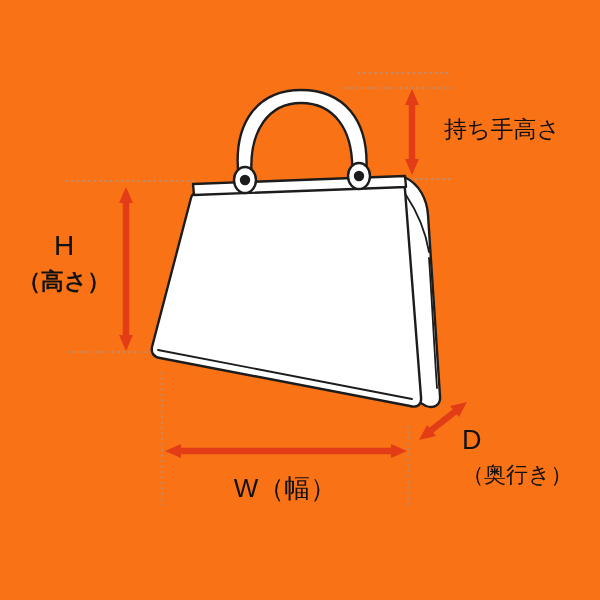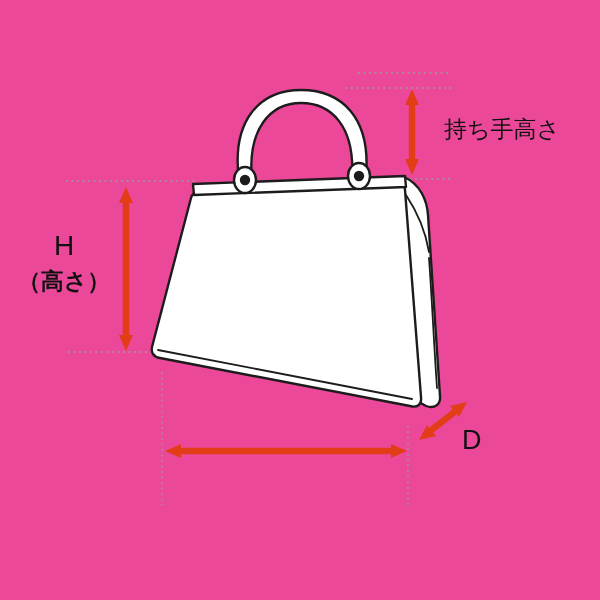--- a/index.html
+++ b/index.html
@@ -1,20 +1,20 @@
 <!DOCTYPE html>
 <html><head>
 <meta charset="utf-8">
 <style>
   html, body { margin: 0; padding: 0; background: #ffffff; }
   .canvas {
     position: relative;
     width: 600px;
     height: 600px;
-    background: #ec4899;
+    background: #f97316;
     overflow: hidden;
     font-family: "Liberation Sans", "DejaVu Sans", sans-serif;
   }
   .canvas svg { position: absolute; left: 0; top: 0; }
   .label {
     position: absolute;
     color: #111111;
     font-family: "Liberation Sans", "DejaVu Sans", sans-serif;
     line-height: 1.25;
     white-space: nowrap;
@@ -96,18 +96,20 @@
     </g>
   </svg>
 
   <div class="label label-handle-height">持ち手高さ</div>
 
   <div class="label label-height">
     <div class="letter">H</div>
     <div class="name">（高さ）</div>
   </div>
 
+  <div class="label label-width">W（幅）</div>
 
   <div class="label label-depth">
     <div class="letter">D</div>
+    <div class="name">（奥行き）</div>
   </div>
 
 </div>
 
 </body></html>

